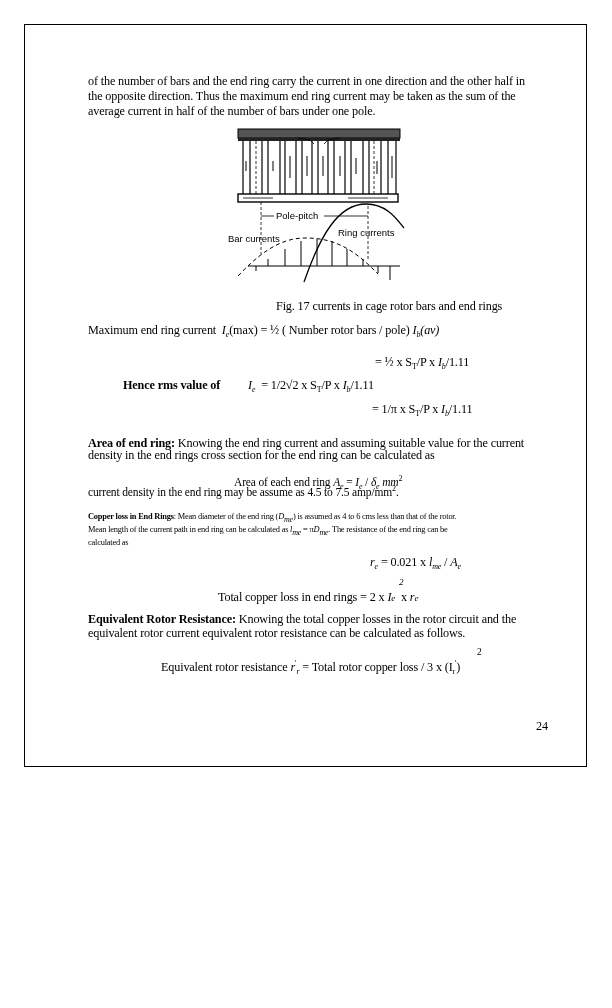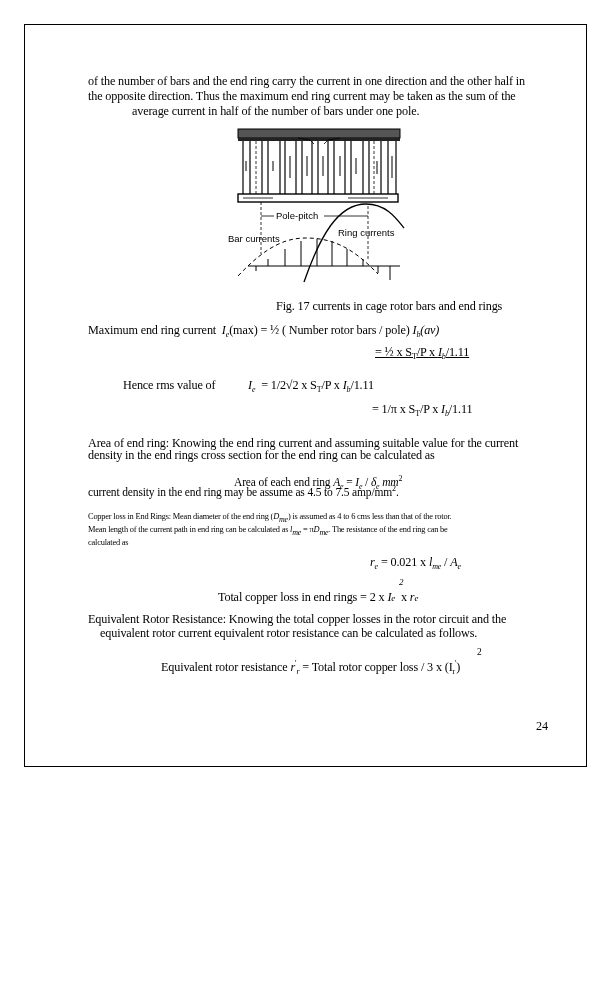--- a/index.html
+++ b/index.html
@@ -4,31 +4,31 @@
 <style>
   html, body { margin: 0; padding: 0; background: #ffffff; }
   body { width: 612px; height: 1008px; position: relative; overflow: hidden;
          font-family: "Liberation Serif", serif; color: #000; }
   .page-border { position: absolute; left: 24px; top: 24px; width: 563px; height: 743px;
                  border: 1.5px solid #000; box-sizing: border-box; }
   .t { position: absolute; font-size: 12.2px; line-height: 15px; white-space: nowrap; letter-spacing: -0.15px; }
   .small { font-size: 8.4px; line-height: 13.5px; letter-spacing: -0.2px; }
   i.v { font-style: italic; }
   sub, sup { font-size: 8px; line-height: 0; }
-  b { font-weight: normal; }
+  b { font-weight: bold; }
   .figure { position: absolute; left: 228px; top: 126px; width: 186px; height: 166px; }
 </style>
 </head>
 <body>
 
 <div class="page-border"></div>
 
 <div class="t" style="left:88px;top:74px;">of the number of bars and the end ring carry the current in one direction and the other half in</div>
 <div class="t" style="left:88px;top:89px;">the opposite direction. Thus the maximum end ring current may be taken as the sum of the</div>
-<div class="t" style="left:88px;top:104px;margin-left:44px;">average current in half of the number of bars under one pole.</div>
+<div class="t" style="left:88px;top:104px;">average current in half of the number of bars under one pole.</div>
 
 <svg class="figure" viewBox="0 0 186 166">
   <g fill="none" stroke="#000">
 
     <rect x="10" y="3" width="162" height="9" fill="#555" stroke="#000" stroke-width="1"></rect>
     <rect x="10" y="12" width="162" height="3" fill="#222" stroke="none"></rect>
 
     <rect x="10" y="68" width="160" height="8" fill="#fff" stroke="#000" stroke-width="1.4"></rect>
 
     <g stroke-width="1.2">
@@ -103,25 +103,25 @@
       <line x1="162" y1="140" x2="162" y2="154"></line>
   </g>
 </svg>
 
 <div class="t" style="left:276px;top:299px;">Fig. 17 currents in cage rotor bars and end rings</div>
 
 <div class="t" style="left:88px;top:323px;">
   <span>Maximum end ring current</span>&nbsp;&nbsp;<i class="v">I</i><sub><i>e</i></sub><span>(max) = ½ ( Number rotor bars / pole)</span> <i class="v">I</i><sub><i>b</i></sub><i class="v">(av)</i>
 </div>
 
-<div class="t" style="left:375px;top:345px;text-decoration:underline;">
+<div class="t" style="left:375px;top:355px;">
   <span>= ½ x S</span><sub>T</sub><span>/P x </span><i class="v">I</i><sub><i>b</i></sub><span>/1.11</span>
 </div>
 
-<div class="t" style="left:123px;top:378px;">Hence rms value of</div>
+<div class="t" style="left:123px;top:378px;font-weight:bold;">Hence rms value of</div>
 <div class="t" style="left:248px;top:378px;">
   <i class="v">I</i><sub><i>e</i></sub>&nbsp;&nbsp;<span>= 1/2√2 x S</span><sub>T</sub><span>/P x </span><i class="v">I</i><sub><i>b</i></sub><span>/1.11</span>
 </div>
 
 <div class="t" style="left:372px;top:402px;text-align:center;">
   <span>= 1/π x S</span><sub>T</sub><span>/P x </span><i class="v">I</i><sub><i>b</i></sub><span>/1.11</span>
 </div>
 
 <div class="t" style="left:88px;top:436px;">
   <b>Area of end ring:</b><span> Knowing the end ring current and assuming suitable value for the current</span>
@@ -148,20 +148,20 @@
 </div>
 
 <div class="t" style="left:399px;top:575px;font-size:9px;font-style:italic;">2</div>
 <div class="t" style="left:218px;top:590px;">
   <span>Total copper loss in end rings = 2 x </span><i class="v">I</i><i class="v" style="font-size:9px">e</i><span style="white-space:pre">  x </span><i class="v">r</i><i class="v" style="font-size:9px">e</i>
 </div>
 
 <div class="t" style="left:88px;top:612px;">
   <b>Equivalent Rotor Resistance:</b><span> Knowing the total copper losses in the rotor circuit and the</span>
 </div>
-<div class="t" style="left:100px;top:626px;">equivalent rotor current equivalent rotor resistance can be calculated as follows.</div>
+<div class="t" style="left:88px;top:626px;">equivalent rotor current equivalent rotor resistance can be calculated as follows.</div>
 
 <div class="t" style="left:161px;top:660px;">
   <span>Equivalent rotor resistance </span><i class="v">r</i><sup>'</sup><sub><i>r</i></sub><span> = Total rotor copper loss / 3 x (I</span><sub>r</sub><sup>'</sup><span>)</span>
 </div>
 <div class="t" style="left:477px;top:645px;font-size:9.5px;">2</div>
 
 <div class="t" style="left:536px;top:719px;">24</div>
 
 </body></html>

